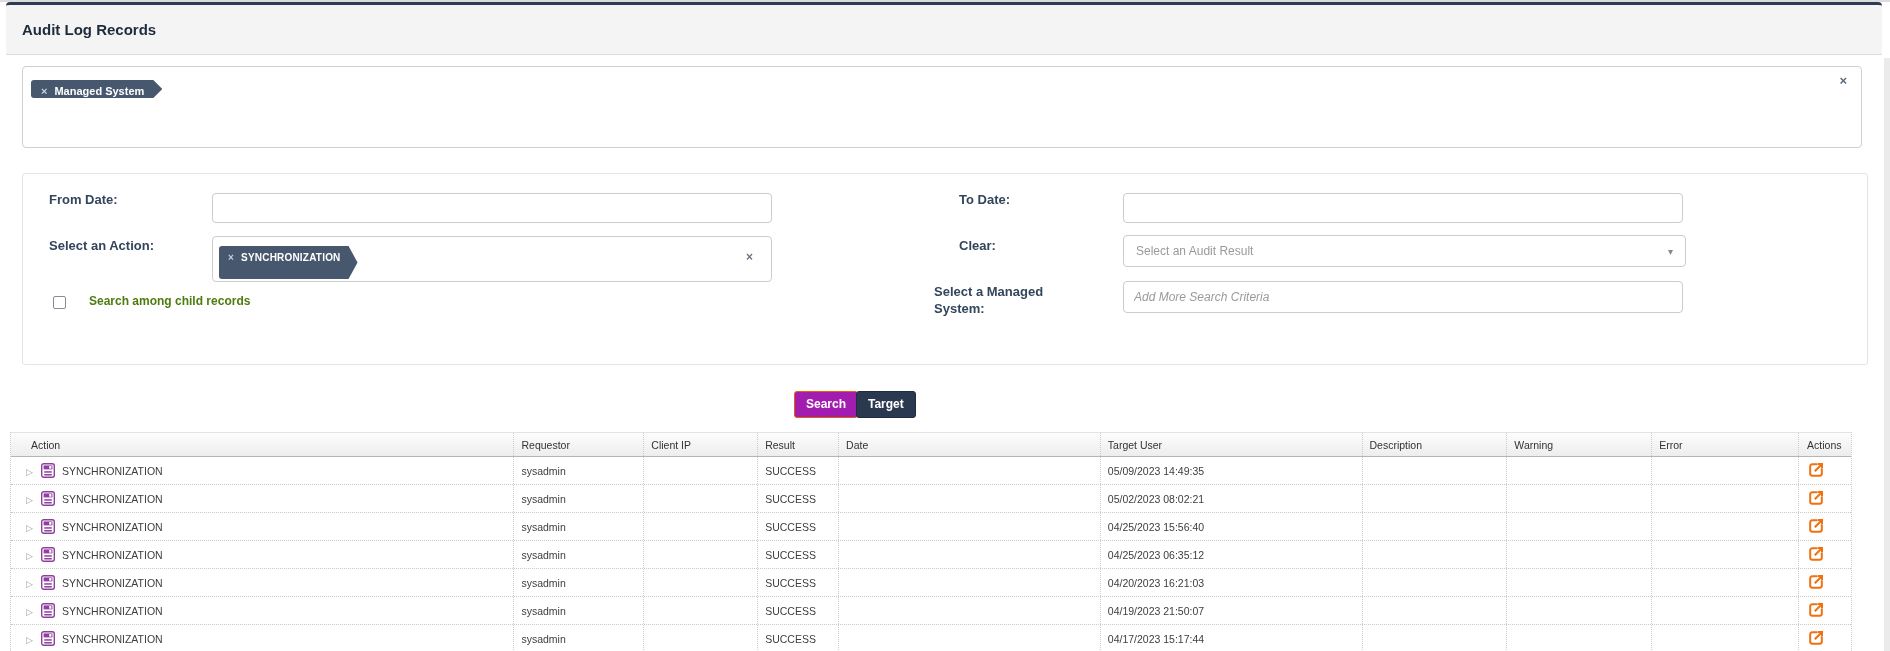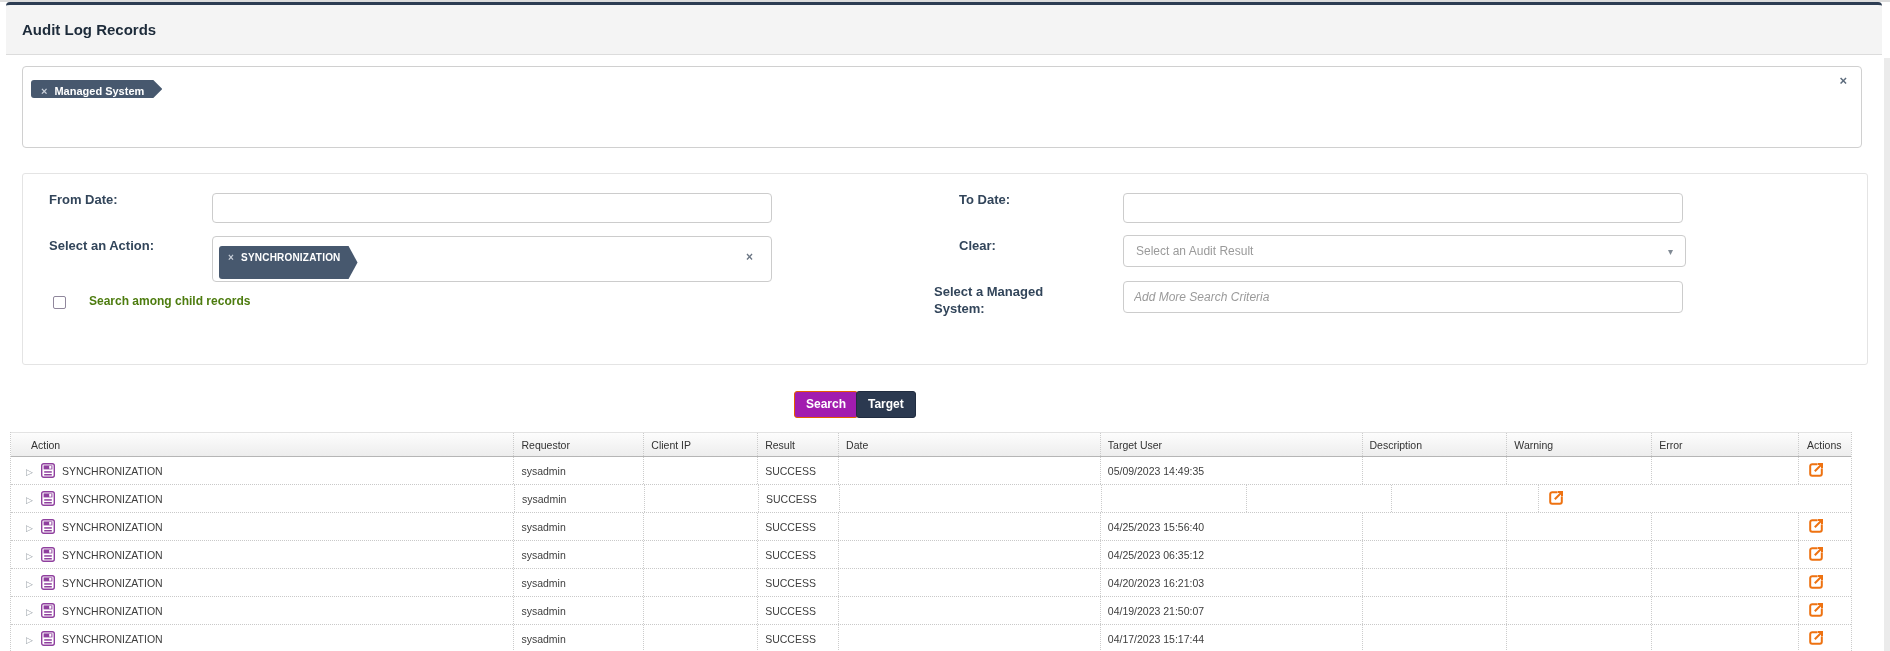--- a/index.html
+++ b/index.html
@@ -182,20 +182,21 @@
               <rect x="0.7" y="0.7" width="12.6" height="13.6" rx="2" fill="#fff" stroke="#8f3f9e" stroke-width="1.4"></rect>
               <rect x="2.6" y="2.4" width="8.8" height="4" fill="#8f3f9e"></rect>
               <rect x="8.2" y="2.9" width="2.2" height="2.8" fill="#fff"></rect>
               <rect x="3.2" y="8.2" width="7.6" height="1.5" fill="#8f3f9e"></rect>
               <rect x="3.2" y="11" width="7.6" height="1.5" fill="#8f3f9e"></rect>
             </svg><span>SYNCHRONIZATION</span></div>
           <div class="tcell c1">sysadmin</div>
           <div class="tcell c2"></div>
           <div class="tcell c3">SUCCESS</div>
           <div class="tcell c4"></div>
+          <div class="tcell c5">05/02/2023 08:02:21</div>
           <div class="tcell c6"></div>
           <div class="tcell c7"></div>
           <div class="tcell c8"></div>
           <div class="tcell c9">
             <svg class="open-icon" width="18" height="18" viewBox="0 0 18 18" fill="none" stroke="#ee7211" stroke-width="2">
               <path d="M10.5 3.2H5.2a2 2 0 0 0-2 2v7.6a2 2 0 0 0 2 2h7.6a2 2 0 0 0 2-2V7.5"></path>
               <path d="M7.8 10.2 15 3"></path>
               <path d="M10.8 3H15v4.2"></path>
             </svg>
           </div>

